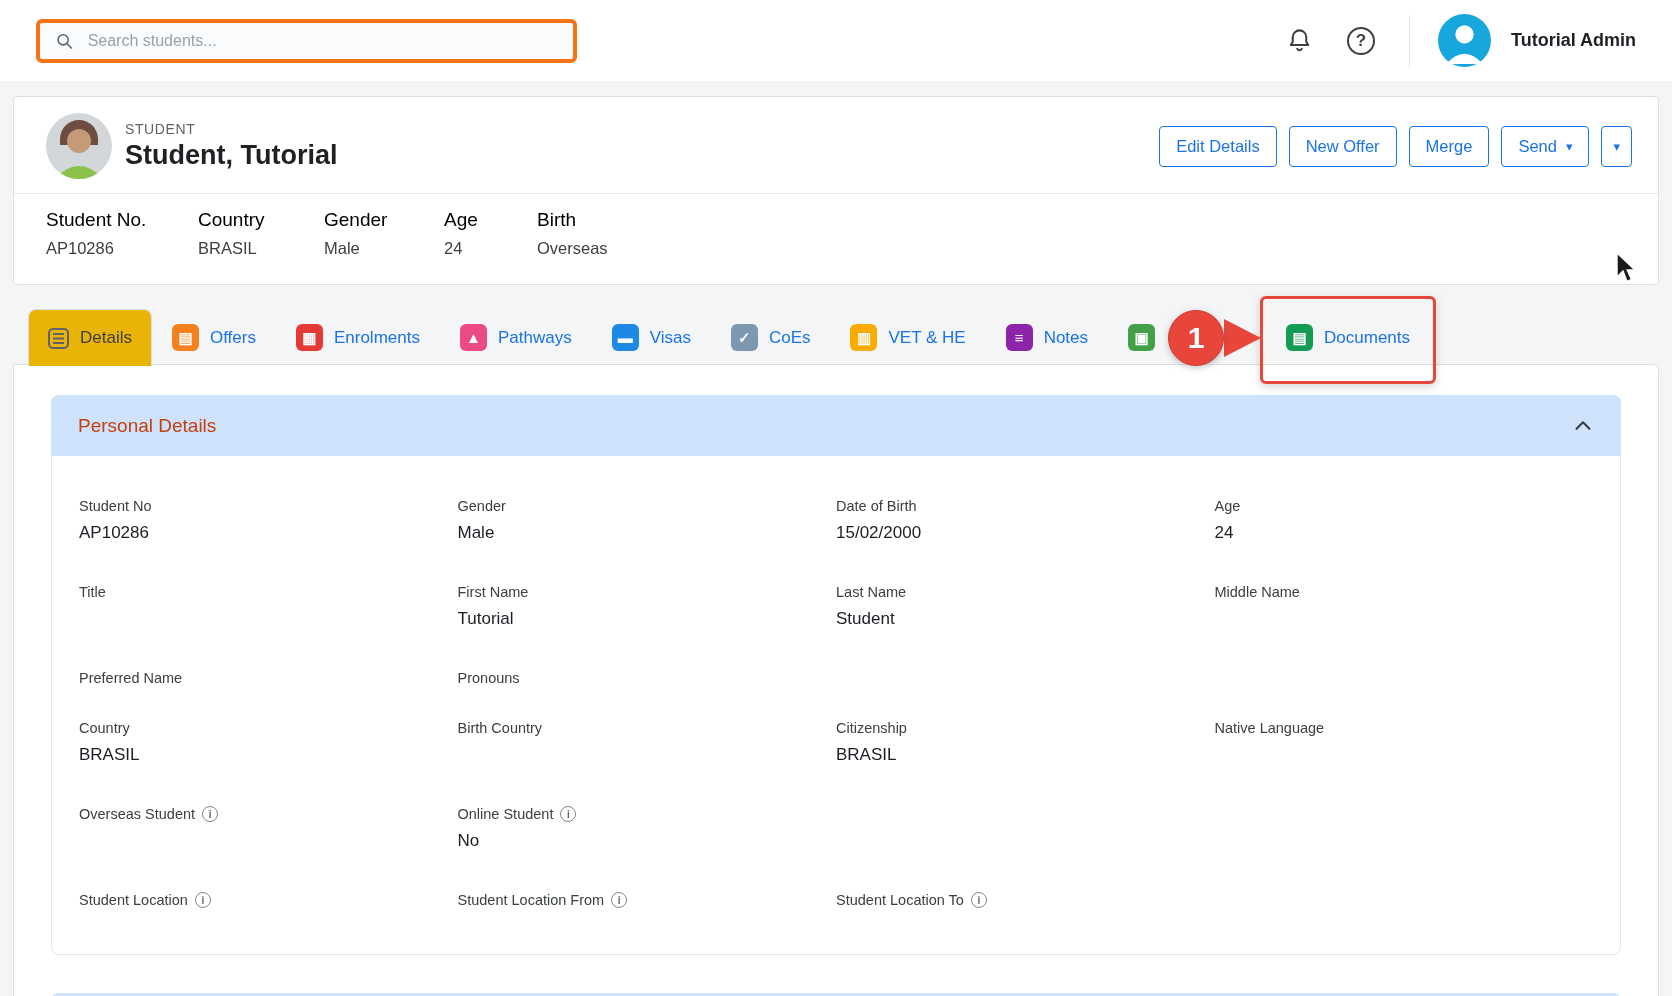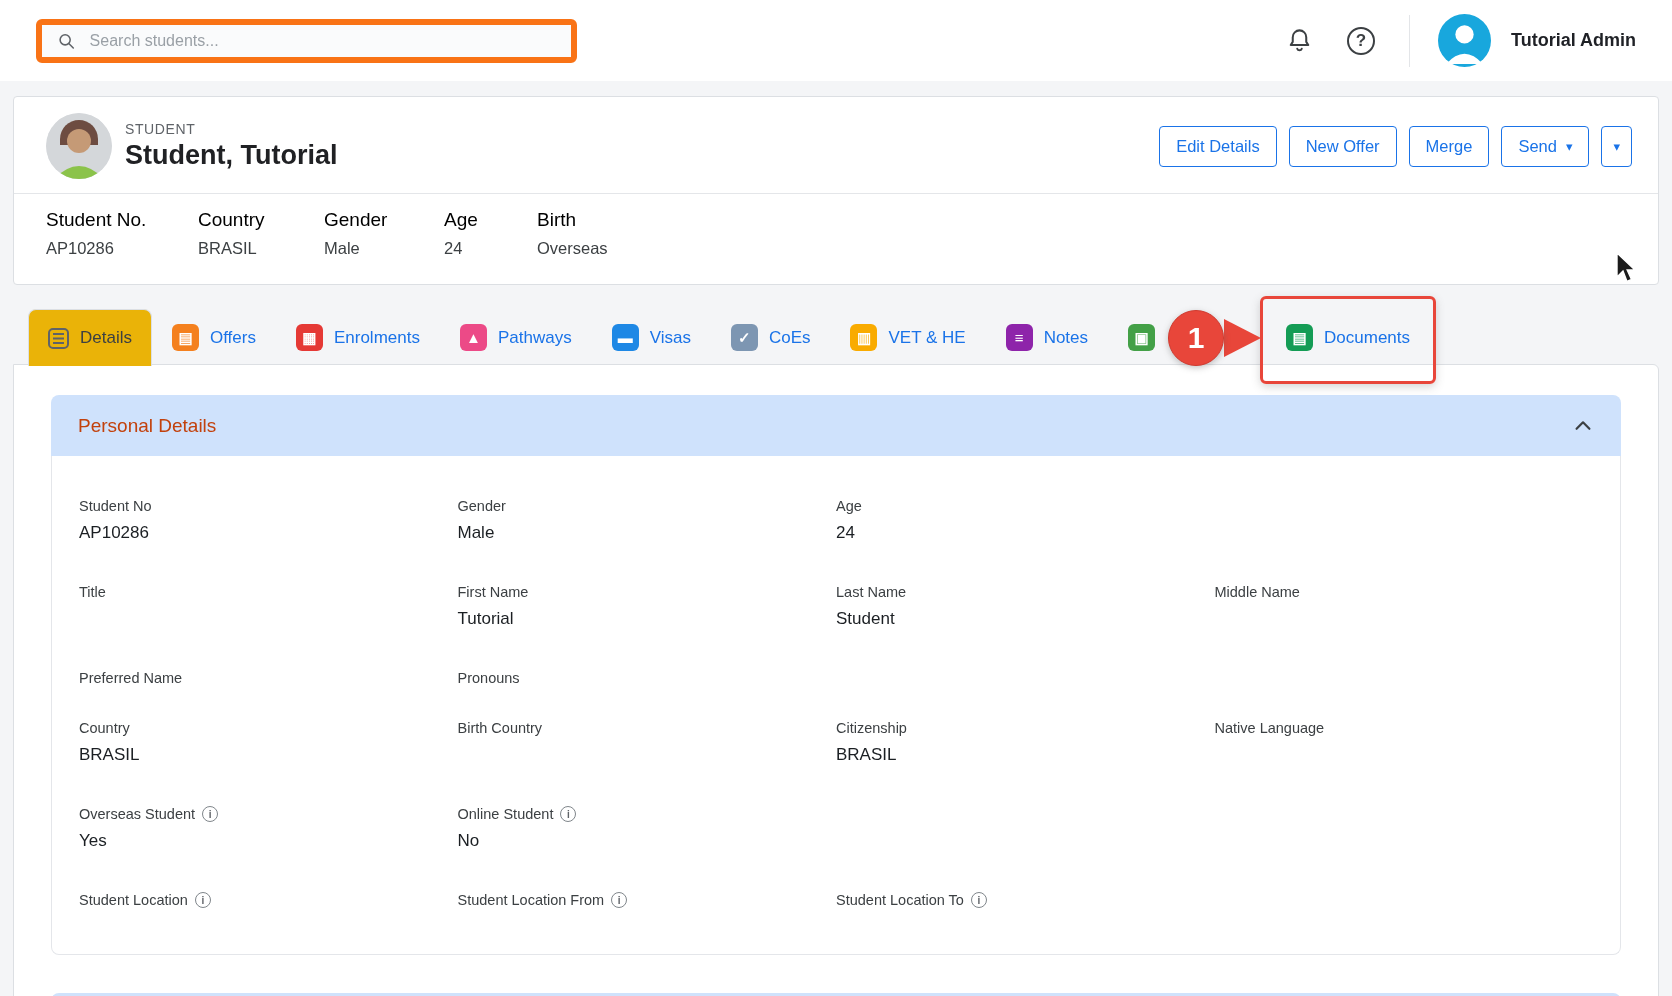--- a/index.html
+++ b/index.html
@@ -3,21 +3,21 @@
 <meta charset="utf-8">
 <style>
   html,body{margin:0;padding:0}
   body{
     width:1672px;height:996px;position:relative;overflow:hidden;
     background:#f4f5f7;color:#202124;
     font-family:"Liberation Sans",sans-serif;
   }
   
   .topbar{height:81px;background:#fff;display:flex;align-items:center;padding:0 36px;box-sizing:border-box}
-  .search{width:541px;height:44px;background:#fafbfc;border:6px solid #f97316;border-radius:6px;
+  .search{width:541px;height:44px;background:#fafbfc;border:4px solid #f97316;border-radius:6px;
     display:flex;align-items:center;padding:0 15px;gap:12px;box-sizing:border-box}
   .search input{border:none;outline:none;background:transparent;font:16px "Liberation Sans",sans-serif;color:#3c4043;width:100%}
   .search input::placeholder{color:#9aa0a6}
   .tb-right{margin-left:auto;display:flex;align-items:center}
   .icon-btn{background:none;border:none;cursor:pointer;padding:6px;display:flex;align-items:center;justify-content:center}
   .help{width:28px;height:28px;border:2.5px solid #3c4043;border-radius:50%;color:#3c4043;
     font-weight:700;font-size:17px;display:flex;align-items:center;justify-content:center;box-sizing:border-box}
   .vdiv{width:1px;height:52px;background:#e3e5e8;margin:0 28px}
   .user{display:flex;align-items:center;gap:20px;cursor:pointer}
   .uname{font-size:18px;font-weight:700;color:#1f2126}
@@ -227,20 +227,26 @@
           <div class="fvalue">AP10286</div>
         </div>
         <div>
           <div class="flabel">
               <span>Gender</span>
             </div>
           <div class="fvalue">Male</div>
         </div>
         <div>
           <div class="flabel">
+              <span>Date of Birth</span>
+            </div>
+          <div class="fvalue">15/02/2000</div>
+        </div>
+        <div>
+          <div class="flabel">
               <span>Age</span>
             </div>
           <div class="fvalue">24</div>
         </div>
       </div>
 
       <div class="frow">
         <div>
           <div class="flabel">
               <span>Title</span>
@@ -306,21 +312,20 @@
           <div class="fvalue"></div>
         </div>
       </div>
 
       <div class="frow">
         <div>
           <div class="flabel">
             <span>Overseas Student</span>
             <span class="info">i</span>
           </div>
-          <div class="fvalue">Yes</div>
         </div>
         <div>
           <div class="flabel">
             <span>Online Student</span>
             <span class="info">i</span>
           </div>
           <div class="fvalue">No</div>
         </div>
       </div>
 

